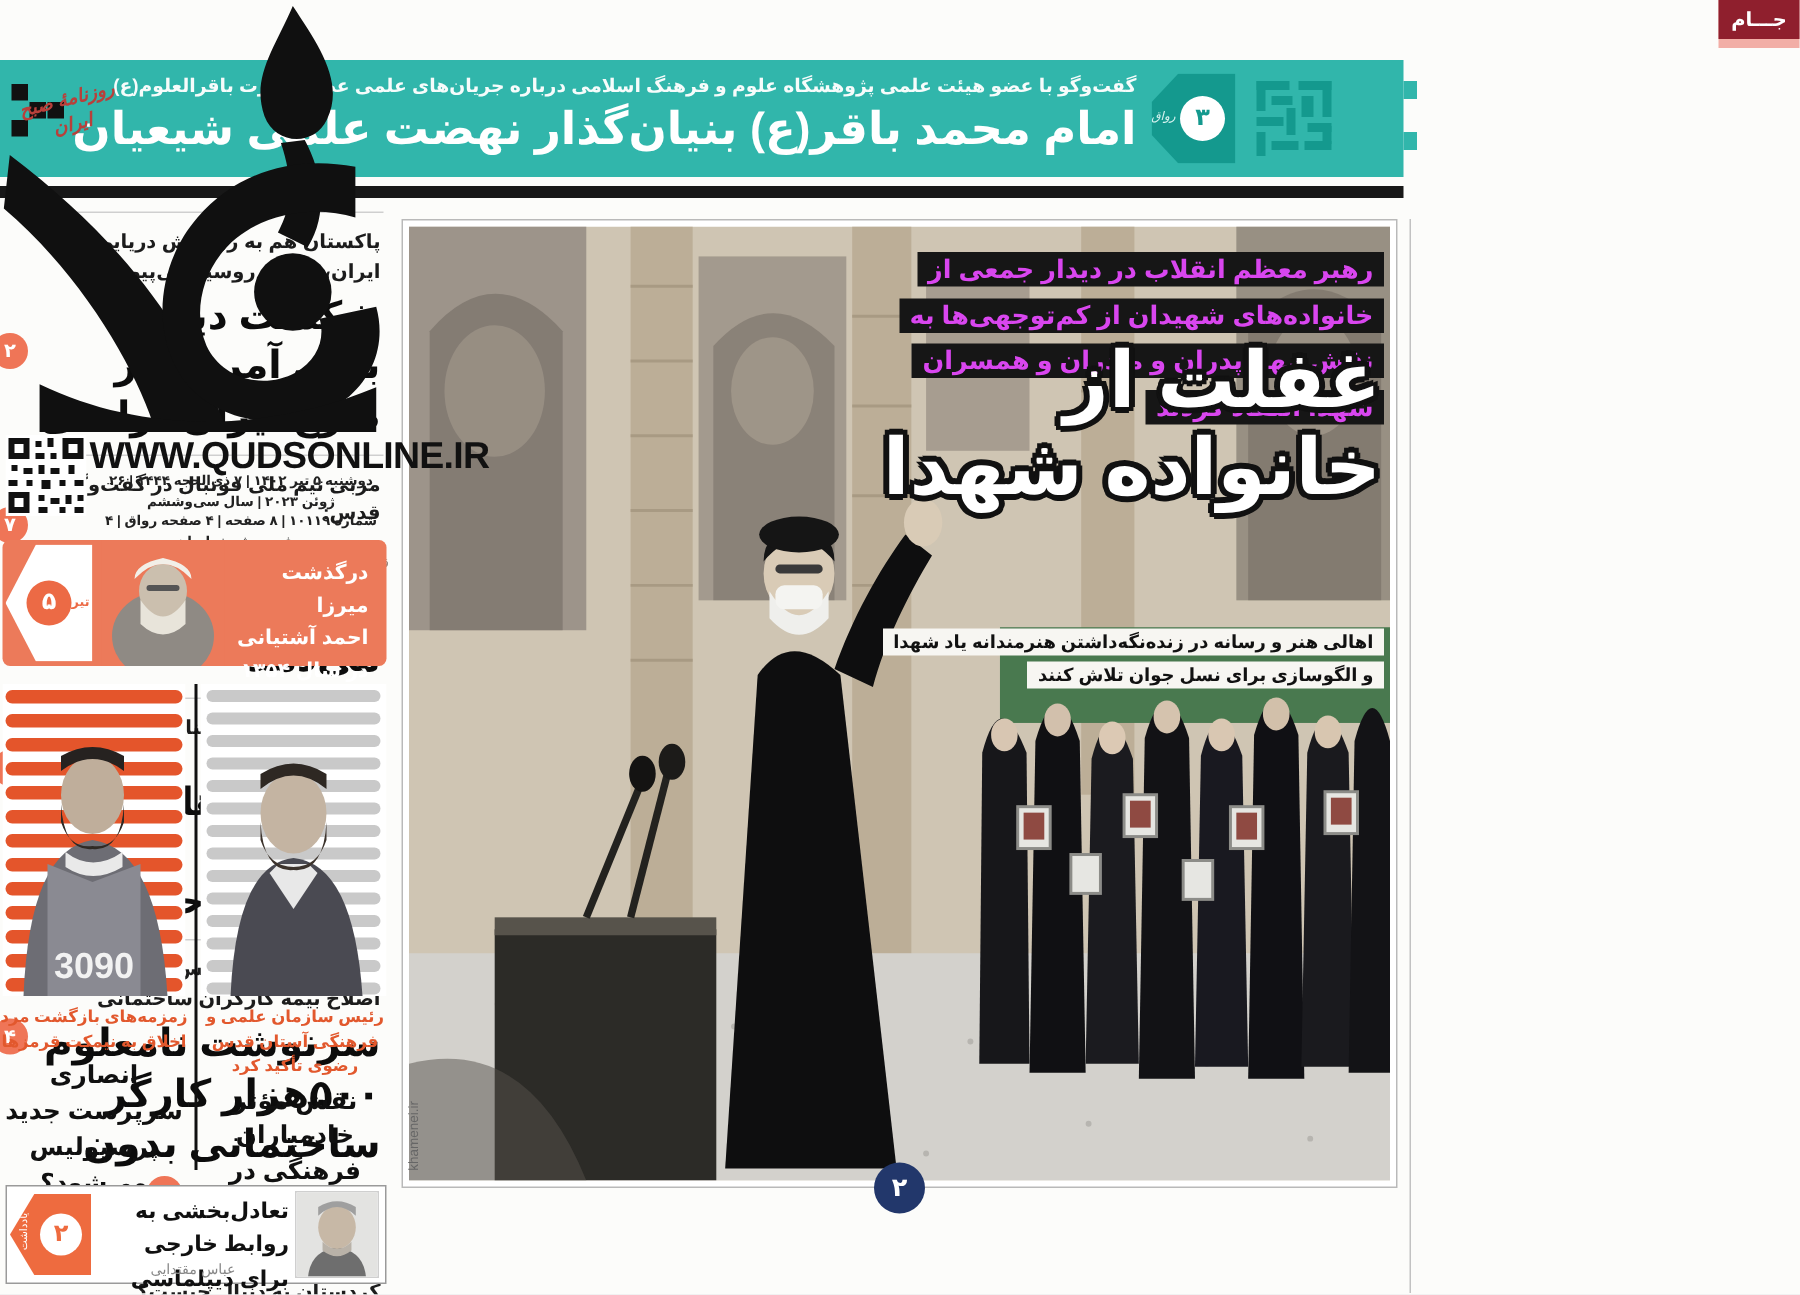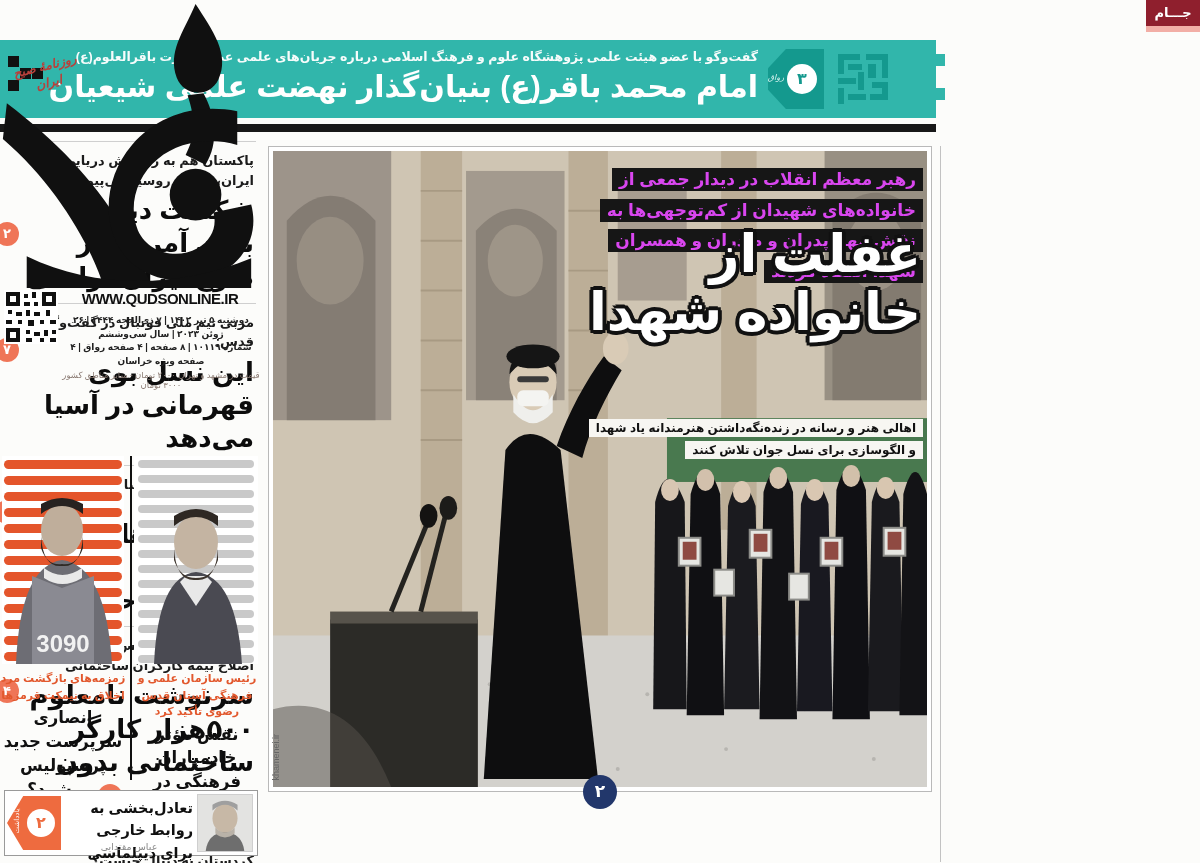--- a/index.html
+++ b/index.html
@@ -34,21 +34,21 @@
   .banner-headline { margin-top:5px; font-size:30px; font-weight:900; letter-spacing:-.5px; }
   .black-rule { position:absolute; top:124px; right:264px; left:0; height:8px; background:#181818; }
 
   
   .rcol { position:absolute; top:0; left:0; width:260px; height:863px; z-index:3; }
   .masthead-svg { position:absolute; top:0; right:0; width:260px; height:288px; }
   .tagline { position:absolute; right:170px; top:58px; width:86px; color:#b8403b; font-size:12.5px; font-weight:bold;
              font-style:italic; text-align:center; transform:rotate(-14deg); line-height:1.35; }
   .site-row { position:absolute; top:290px; right:0; left:0; height:56px; }
   .qr { position:absolute; right:202px; top:0; width:54px; height:54px; }
-  .website { position:absolute; right:0; left:60px; top:0; direction:ltr; text-align:center; font-size:15px;
+  .website { position:absolute; right:0; left:60px; top:0; direction:ltr; text-align:center; font-size:25px;
              font-weight:900; letter-spacing:-.5px; color:#111; }
   .infolines { position:absolute; top:24px; right:0; left:62px; text-align:center; }
   .infolines .l1, .infolines .l2 { font-size:9px; font-weight:bold; color:#222; line-height:1.5; }
   .infolines .l3 { font-size:8.5px; color:#8a7a72; margin-top:2px; }
 
   
   .memorial { position:absolute; top:360px; right:2px; left:2px; height:84px; background:#ec7a5a; border-radius:5px; }
   .memorial .mtext { position:absolute; left:152px; right:12px; top:11px; color:#fff; font-weight:bold; font-size:13.5px;
                      line-height:1.6; text-align:right; }
   .memorial .mphoto { position:absolute; left:66px; top:0; width:82px; height:84px; }
@@ -208,20 +208,39 @@
           <rect x="6" y="42" width="6" height="6" fill="#fff"></rect>
       </svg>
       <div class="website">WWW.QUDSONLINE.IR</div>
       <div class="infolines">
         <div class="l1">دوشنبه ۵ تیر ۱۴۰۲ | ۷ ذی‌الحجه ۱۴۴۴ | ۲۶ ژوئن ۲۰۲۳ | سال سی‌وششم</div>
         <div class="l2">شماره ۱۰۱۱۹ | ۸ صفحه | ۴ صفحه رواق | ۴ صفحه ویژه خراسان</div>
         <div class="l3">قیمت در مشهد و تهران ۲۰۰۰ تومان - سایر مناطق کشور ۳۰۰۰ تومان</div>
       </div>
     </div>
 
+    <div class="memorial">
+      <div class="mtext">
+        <span>درگذشت میرزا</span><br>
+        <span>احمد آشتیانی</span><br>
+        <span>در سال ۱۳۵۴</span>
+      </div>
+      <svg class="mphoto" viewBox="0 0 82 84">
+        <rect width="82" height="84" fill="#ec7a5a"></rect>
+        <ellipse cx="41" cy="64" rx="34" ry="30" fill="#8f8a84"></ellipse>
+        <ellipse cx="41" cy="34" rx="16" ry="18" fill="#cbbfae"></ellipse>
+        <path d="M22,26 Q41,6 60,26 Q60,16 41,12 Q22,16 22,26 Z" fill="#f2efe8"></path>
+        <path d="M26,40 Q41,62 56,40 L56,56 Q41,70 26,56 Z" fill="#e8e4da"></path>
+        <rect x="30" y="30" width="22" height="4" rx="2" fill="#555"></rect>
+      </svg>
+      <div class="pentbadge">
+        <div class="circ">۵</div>
+        <div class="lbl">تیر</div>
+      </div>
+    </div>
 
     <div class="teaser-photos">
       <svg class="tp right" viewBox="0 0 124 208">
         <rect width="124" height="208" fill="#fff"></rect>
         <g fill="#c9c9c9">
           <rect x="4" y="4" width="116" height="8" rx="4"></rect>
             <rect x="4" y="19" width="116" height="8" rx="4"></rect>
           <rect x="4" y="34" width="116" height="8" rx="4"></rect>
             <rect x="4" y="49" width="116" height="8" rx="4"></rect>
           <rect x="4" y="64" width="116" height="8" rx="4"></rect>

